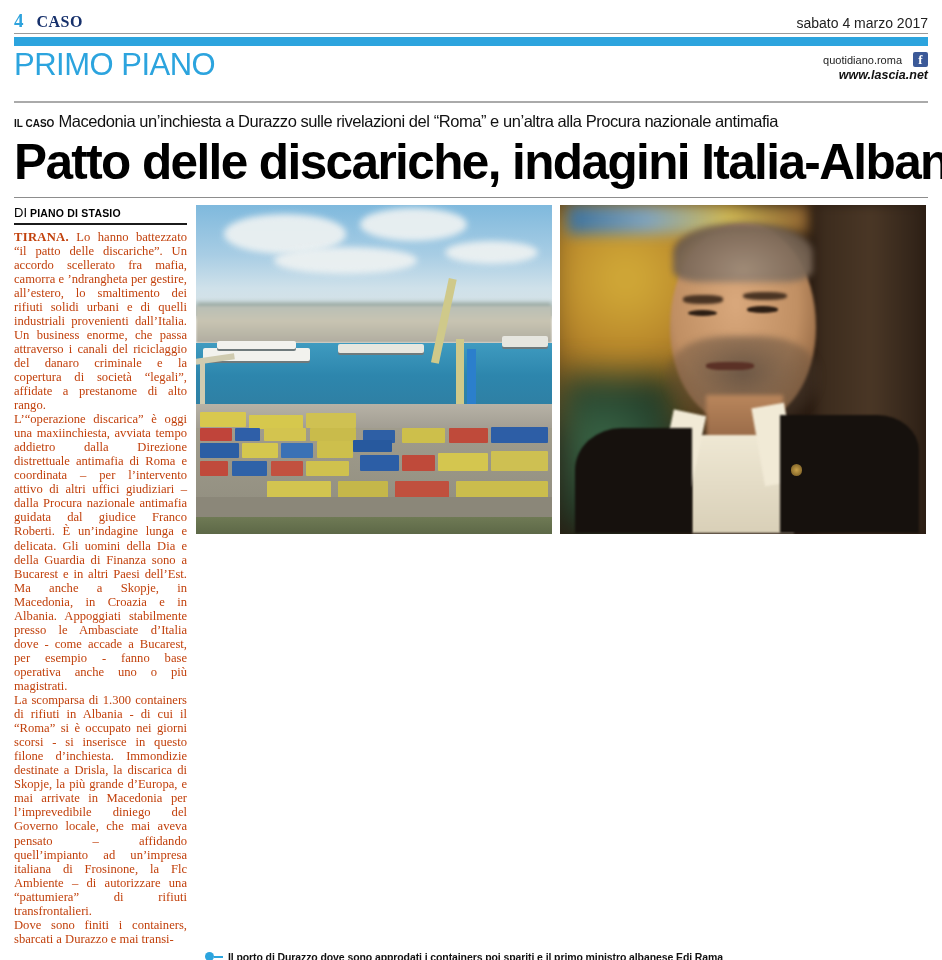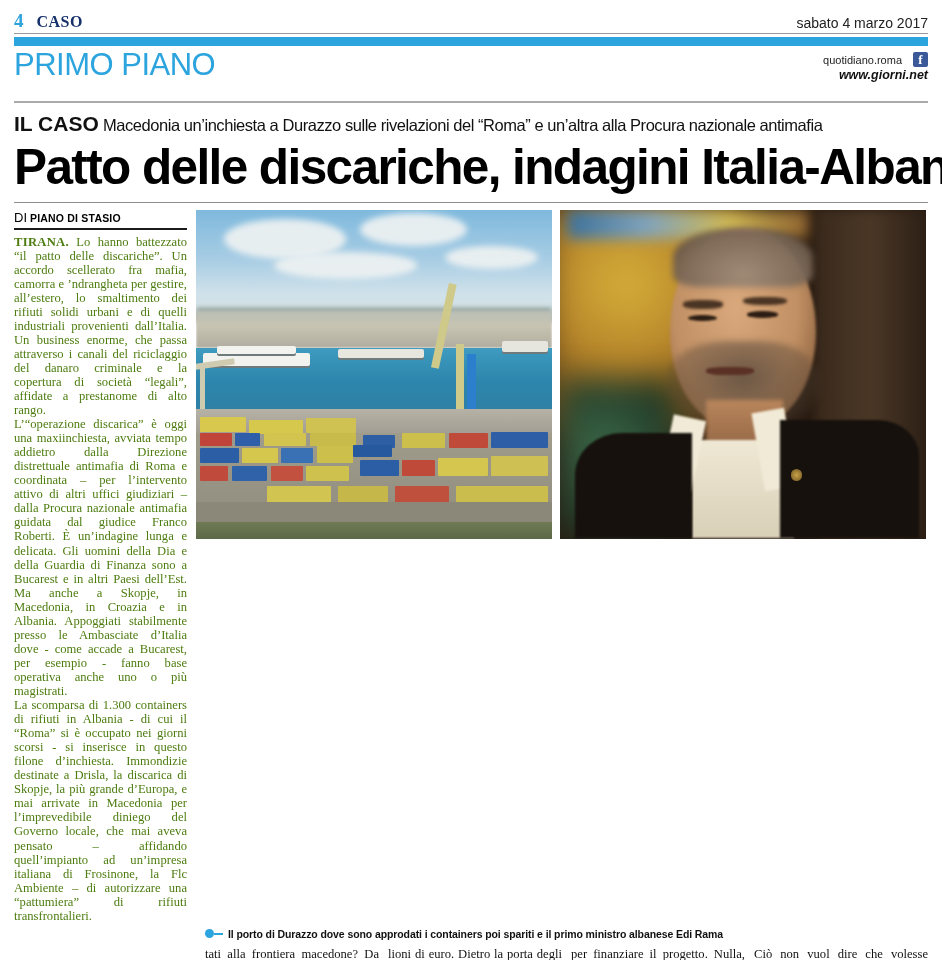--- a/index.html
+++ b/index.html
@@ -71,21 +71,21 @@
   .rule-med { height: 2px; background: #aaa; margin-top: 1px; }
 
   
   .kicker {
     padding-top: 9px; padding-bottom: 2px;
     font-family: "Liberation Sans", sans-serif;
     font-size: 16.5px; color: #111; white-space: nowrap;
     letter-spacing: -0.45px;
   }
   .kicker b {
-    font-weight: bold; font-size: 21px; letter-spacing: 0px;
+    font-weight: bold; font-size: 10px; letter-spacing: 0px;
   }
 
   
   .headline {
     font-family: "Liberation Sans", sans-serif;
     font-weight: bold; font-size: 49.5px; line-height: 1.0;
     letter-spacing: -1.6px; color: #000;
     margin-top: 4px; white-space: nowrap;
     transform: scaleX(1.0); transform-origin: left center;
   }
@@ -101,21 +101,21 @@
     font-size: 9.5px; color: #000; letter-spacing: 0.1px;
     padding-bottom: 3px;
   }
   .byline .di { font-size: 13px; }
   .byline .nm { font-weight: bold; font-size: 10.5px; letter-spacing: 0.2px; }
   .byline-rule { height: 2px; background: #1b1b1b; margin-bottom: 5px; }
 
   .bodytext {
     font-family: "Liberation Serif", serif;
     font-size: 12.6px; line-height: 14.05px;
-    text-align: justify; color: #4d7c0f;
+    text-align: justify; color: #c2410c;
     hyphens: auto; -webkit-hyphens: auto;
   }
   .bodytext .dropcity { font-weight: bold; letter-spacing: 0.3px; }
   .bodytext p { margin: 0; text-indent: 0; }
 
   
   .photos { display: flex; gap: 8px; flex: 1; }
   .photo { position: relative; overflow: hidden; }
   .photo-port { width: 356px; height: 329px; }
   .photo-rama { width: 366px; height: 329px; }
@@ -285,21 +285,21 @@
   <div class="rule-thin"></div>
 
   <div class="bluebar"></div>
   <div class="sectionrow">
     <div class="section-name">PRIMO PIANO</div>
     <div class="brandblock">
       <div class="brand-line1">
         <span class="brand-site">quotidiano.roma</span>
         <span class="fb-icon">f</span>
       </div>
-      <div class="brand-url">www.giorni.net</div>
+      <div class="brand-url">www.lascia.net</div>
     </div>
   </div>
   <div class="rule-med"></div>
 
   <div class="kicker">
     <b>IL CASO</b>
     <span>Macedonia un’inchiesta a Durazzo sulle rivelazioni del “Roma” e un’altra alla Procura nazionale antimafia</span>
   </div>
 
   <div class="headline">Patto delle discariche, indagini Italia-Albania</div>
@@ -311,20 +311,21 @@
       <div class="col-lead">
         <div class="byline">
           <span class="di">DI</span>
           <span class="nm">PIANO DI STASIO</span>
         </div>
         <div class="byline-rule"></div>
         <div class="bodytext">
             <p><span class="dropcity">TIRANA.</span> Lo hanno battezzato “il patto delle discariche”. Un accordo scellerato fra mafia, camorra e ’ndrangheta per gestire, all’estero, lo smaltimento dei rifiuti solidi urbani e di quelli industriali provenienti dall’Italia. Un business enorme, che passa attraverso i canali del riciclaggio del danaro criminale e la copertura di società “legali”, affidate a prestanome di alto rango.</p>
             <p>L’“operazione discarica” è oggi una maxiinchiesta, avviata tempo addietro dalla Direzione distrettuale antimafia di Roma e coordinata – per l’intervento attivo di altri uffici giudiziari – dalla Procura nazionale antimafia guidata dal giudice Franco Roberti. È un’indagine lunga e delicata. Gli uomini della Dia e della Guardia di Finanza sono a Bucarest e in altri Paesi dell’Est. Ma anche a Skopje, in Macedonia, in Croazia e in Albania. Appoggiati stabilmente presso le Ambasciate d’Italia dove - come accade a Bucarest, per esempio - fanno base operativa anche uno o più magistrati.</p>
             <p>La scomparsa di 1.300 containers di rifiuti in Albania - di cui il “Roma” si è occupato nei giorni scorsi - si inserisce in questo filone d’inchiesta. Immondizie destinate a Drisla, la discarica di Skopje, la più grande d’Europa, e mai arrivate in Macedonia per l’imprevedibile diniego del Governo locale, che mai aveva pensato – affidando quell’impianto ad un’impresa italiana di Frosinone, la Flc Ambiente – di autorizzare una “pattumiera” di rifiuti transfrontalieri.</p>
+            <p>Dove sono finiti i containers, sbarcati a Durazzo e mai transi-</p>
           </div>
       </div>
 
       <div class="photos">
 
         <div class="photo photo-port">
           <div class="sky"></div>
           <div class="cloud" style="left:8%;top:3%;width:34%;height:12%;"></div>
           <div class="cloud" style="left:46%;top:1%;width:30%;height:10%;"></div>
           <div class="cloud" style="left:22%;top:13%;width:40%;height:8%;"></div>

